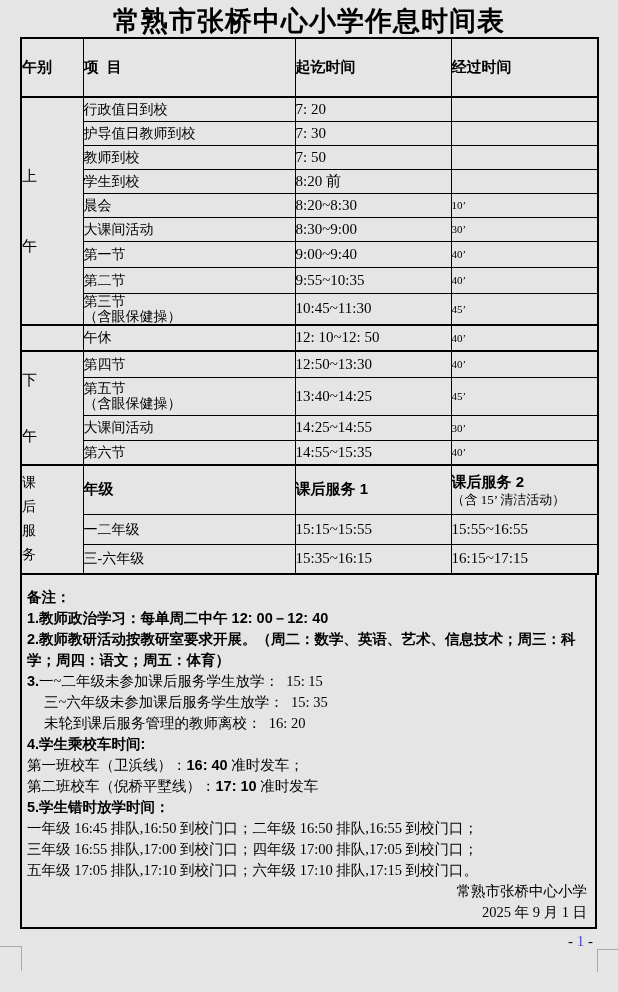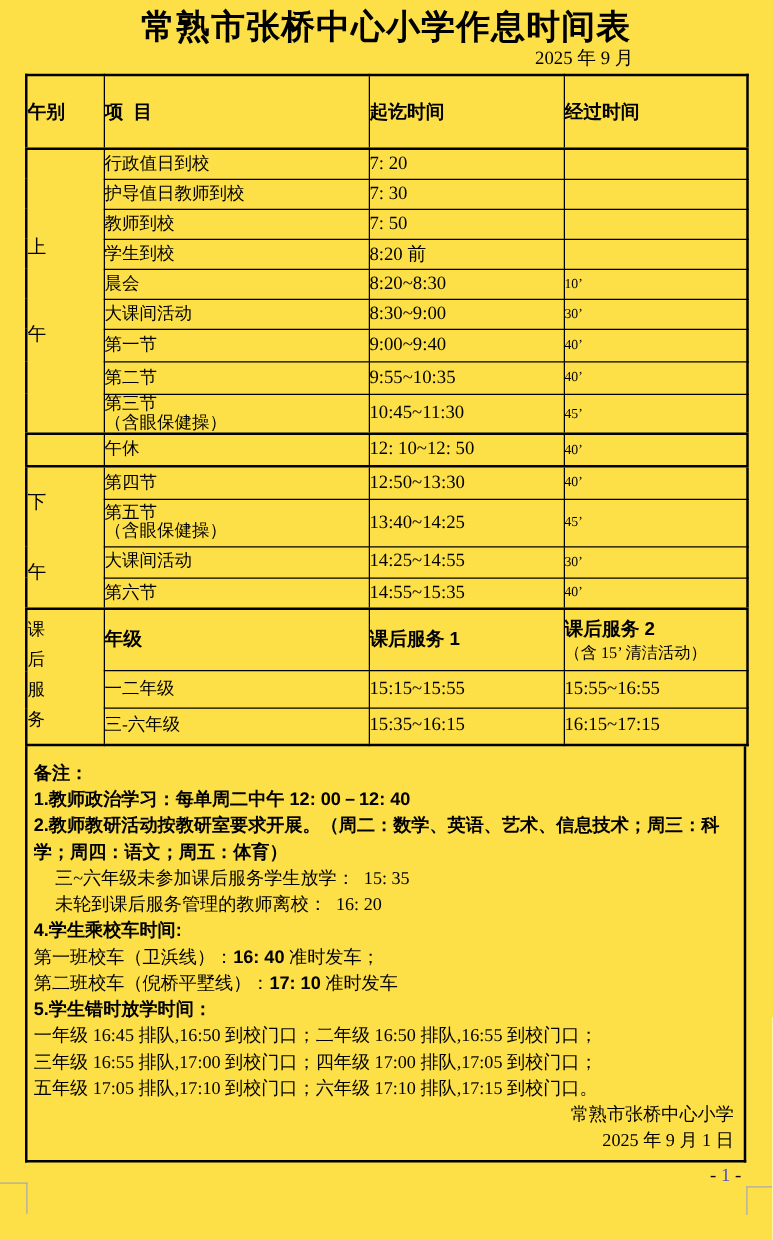--- a/index.html
+++ b/index.html
@@ -1,16 +1,16 @@
 <!DOCTYPE html>
 <html><head>
 <meta charset="utf-8">
 <style>
   html,body{margin:0;padding:0;background:#ffffff;}
-  .page{position:relative;width:618px;height:992px;background:#fde047;color:#000;
+  .page{position:relative;width:618px;height:992px;background:#e5e5e5;color:#000;
         font-family:"Liberation Serif",serif;overflow:hidden;}
   .title{margin:6px 0 0 0;text-align:center;font-family:"Liberation Sans",sans-serif;
          font-weight:700;font-size:27px;line-height:31px;letter-spacing:1px;}
   .date-line{margin:2px 0 3px 428px;font-size:15px;line-height:17px;white-space:pre;}
   table.schedule{border-collapse:collapse;table-layout:fixed;width:577px;margin-left:20px;
                  border:2px solid #000;}
   table.schedule td{border:1px solid #000;text-align:left;vertical-align:middle;
                     padding:0;overflow:hidden;}
   tr.sec-top td{border-top:2px solid #000;}
   .hdr{font-family:"Liberation Sans",sans-serif;font-weight:700;font-size:15px;white-space:pre;}
@@ -39,21 +39,20 @@
              border-top:1px solid #aaa;border-right:1px solid #aaa;}
   .mark-right{right:0;top:949px;width:20px;height:22px;
               border-top:1px solid #aaa;border-left:1px solid #aaa;}
 </style>
 </head>
 <body>
 
 <div class="page">
 
   <h1 class="title">常熟市张桥中心小学作息时间表</h1>
-  <div class="date-line">2025 年 9 月</div>
 
   <table class="schedule">
     <colgroup>
       <col style="width:62px">
         <col style="width:212px">
         <col style="width:156px">
         <col style="width:147px">
     </colgroup>
     <tbody>
       <tr class="rh59">
@@ -166,20 +165,21 @@
         <td class="time">16:15~17:15</td>
       </tr>
     </tbody>
   </table>
 
   <div class="notes">
     <div id="notes-list">
         <div class="note-line"><span class="b">备注：</span></div>
         <div class="note-line"><span class="b">1.教师政治学习：每单周二中午 12: 00－12: 40</span></div>
         <div class="note-line"><span class="b">2.教师教研活动按教研室要求开展。（周二：数学、英语、艺术、信息技术；周三：科学；周四：语文；周五：体育）</span></div>
+        <div class="note-line"><span class="b">3.</span><span>一~二年级未参加课后服务学生放学：  15: 15</span></div>
         <div class="note-line indent"><span>三~六年级未参加课后服务学生放学：  15: 35</span></div>
         <div class="note-line indent"><span>未轮到课后服务管理的教师离校：  16: 20</span></div>
         <div class="note-line"><span class="b">4.学生乘校车时间:</span></div>
         <div class="note-line"><span>第一班校车（卫浜线）：</span><span class="b">16: 40</span><span> 准时发车；</span></div>
         <div class="note-line"><span>第二班校车（倪桥平墅线）：</span><span class="b">17: 10</span><span> 准时发车</span></div>
         <div class="note-line"><span class="b">5.学生错时放学时间：</span></div>
         <div class="note-line"><span>一年级 16:45 排队,16:50 到校门口；二年级 16:50 排队,16:55 到校门口；</span></div>
         <div class="note-line"><span>三年级 16:55 排队,17:00 到校门口；四年级 17:00 排队,17:05 到校门口；</span></div>
         <div class="note-line"><span>五年级 17:05 排队,17:10 到校门口；六年级 17:10 排队,17:15 到校门口。</span></div>
         <div class="note-line right"><span>常熟市张桥中心小学</span></div>

